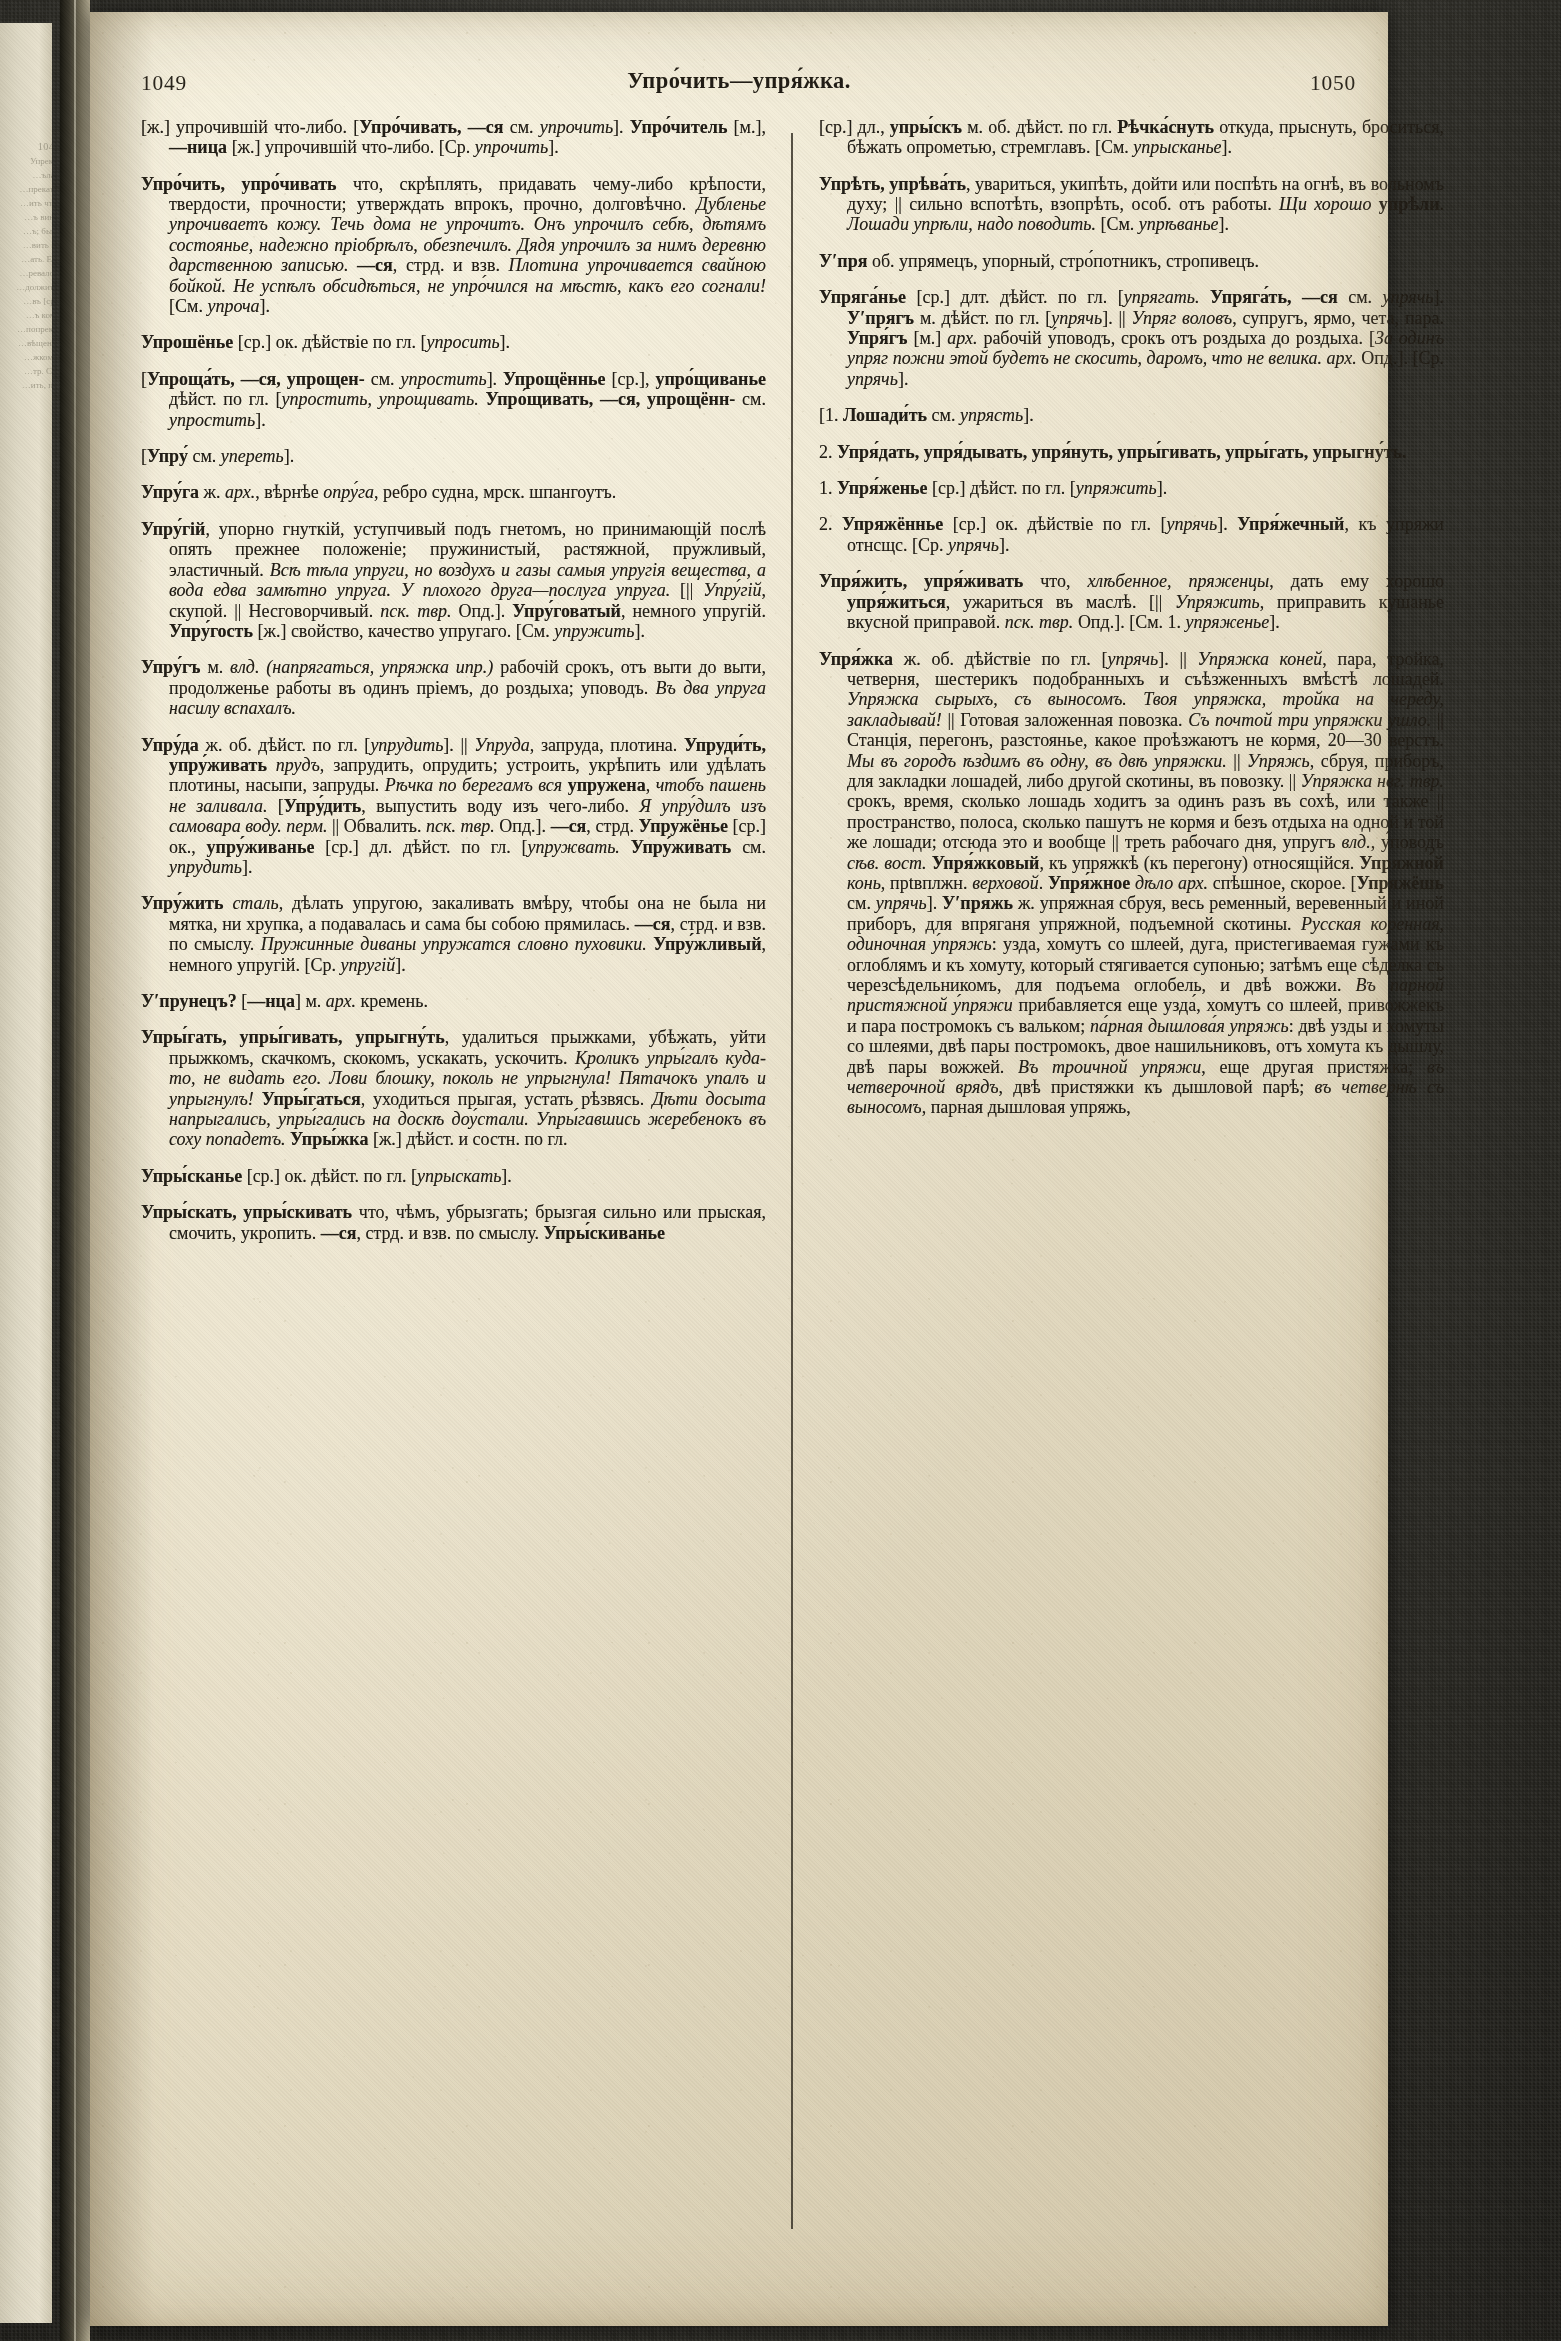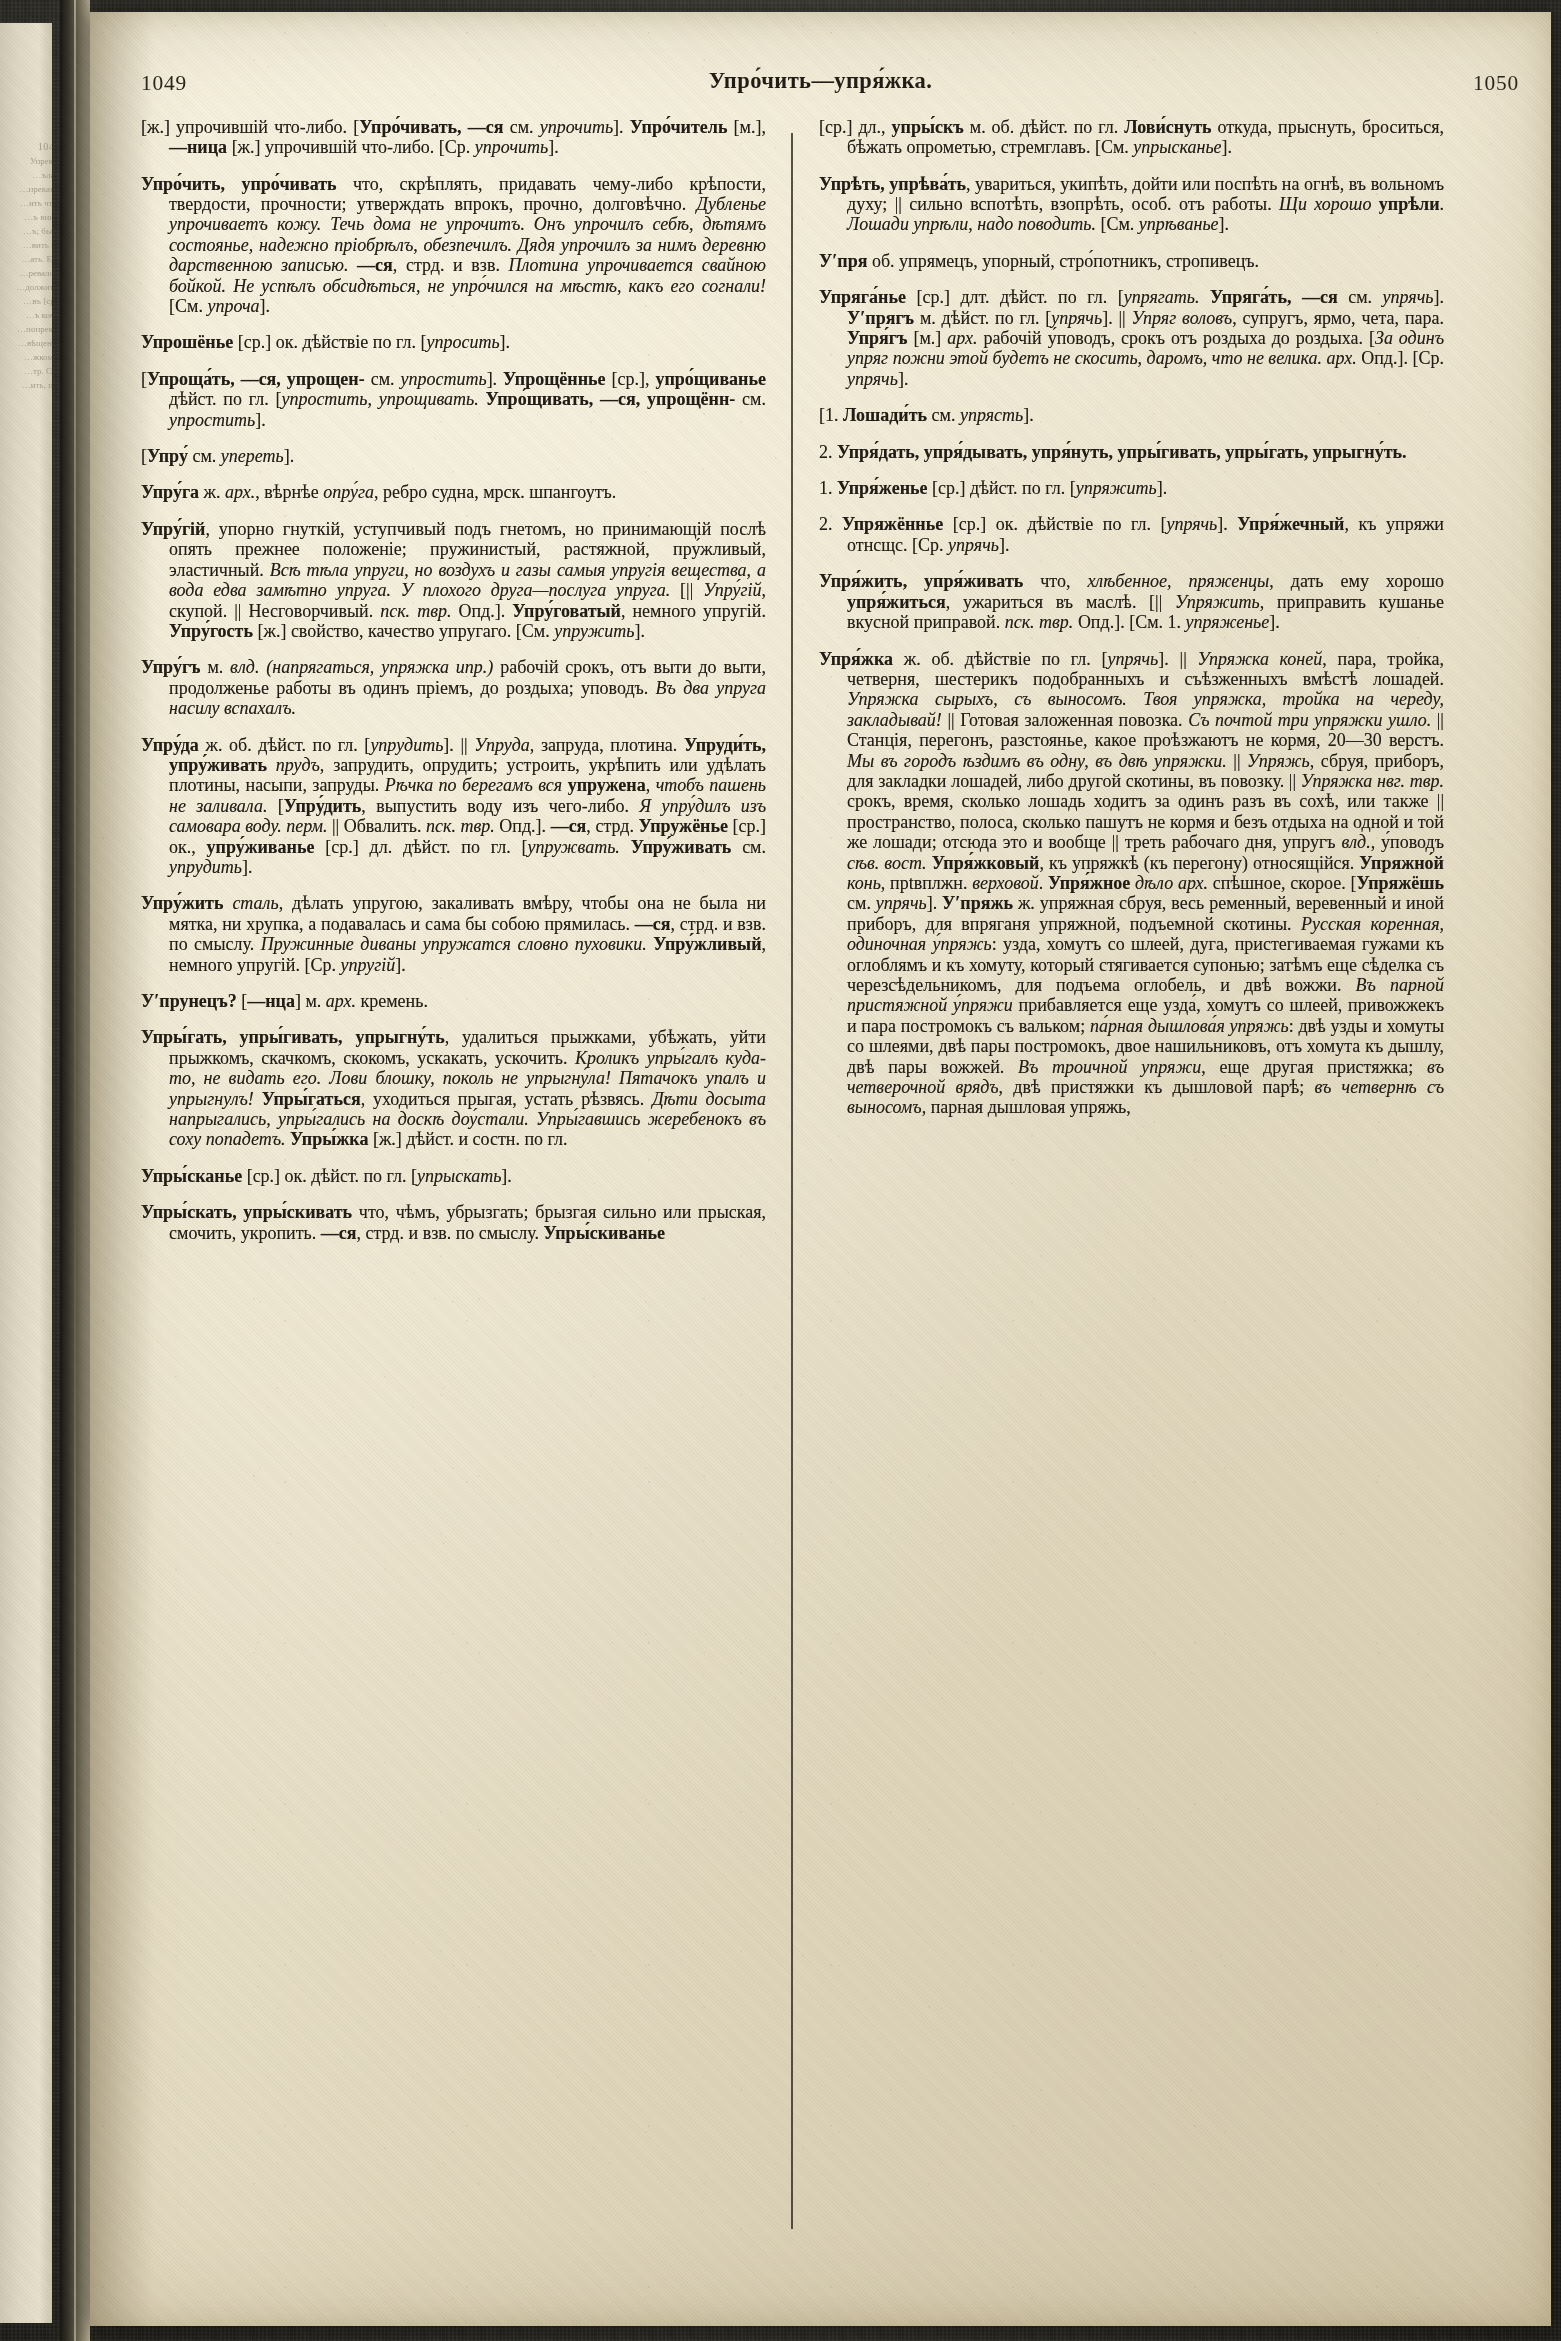--- a/index.html
+++ b/index.html
@@ -41,21 +41,21 @@
     position:absolute;left:60px;top:0;width:30px;height:2342px;
     background:linear-gradient(90deg,#17160f 0%,#3a372c 30%,#6d6753 62%,#b6ae94 100%);
   }
   #gutter .seam{
     position:absolute;left:14px;top:0;width:1.6px;height:100%;
     background:linear-gradient(180deg,rgba(230,225,205,.55),rgba(120,112,90,.25),rgba(230,225,205,.5));
   }
 
   
   #sheet{
-    position:absolute;left:90px;top:11.8px;width:1461px;height:2314px;
+    position:absolute;left:90px;top:11.8px;width:1298px;height:2314px;
     background:
       radial-gradient(ellipse at 22% 12%,rgba(255,252,238,.55) 0%,rgba(0,0,0,0) 58%),
       radial-gradient(ellipse at 88% 92%,rgba(196,182,150,.40) 0%,rgba(0,0,0,0) 62%),
       linear-gradient(170deg,#efe8d2 0%,#ece4cd 40%,#e6ddc4 78%,#ded4b9 100%);
     box-shadow:0 0 21.4px rgba(0,0,0,.55);
     font-family:Liberation Serif, serif;
   }
   
   #sheet::before{
     content:"";position:absolute;inset:0;pointer-events:none;opacity:.5;
@@ -181,21 +181,21 @@
           <p class="entry"><b>Упру́гъ</b> м. <i>влд. (напрягаться, упряжка ипр.)</i> рабочій срокъ, отъ выти до выти, продолженье работы въ одинъ пріемъ, до роздыха; уповодъ. <i>Въ два упруга насилу вспахалъ.</i></p>
           <p class="entry"><b>Упру́да</b> ж. об. дѣйст. по гл. [<i>упрудить</i>]. || <i>Упруда</i>, запруда, плотина. <b>Упруди́ть, упру́живать</b> <i>прудъ</i>, запрудить, опрудить; устроить, укрѣпить или удѣлать плотины, насыпи, запруды. <i>Рѣчка по берегамъ вся</i> <b>упружена</b>, <i>чтобъ пашень не заливала.</i> [<b>Упру́дить</b>, выпустить воду изъ чего-либо. <i>Я упру́дилъ изъ самовара воду. перм.</i> || Обвалить. <i>пск. твр.</i> Опд.]. <b>—ся</b>, стрд. <b>Упружёнье</b> [ср.] ок., <b>упру́живанье</b> [ср.] дл. дѣйст. по гл. [<i>упружвать.</i> <b>Упру́живать</b> см. <i>упрудить</i>].</p>
           <p class="entry"><b>Упру́жить</b> <i>сталь</i>, дѣлать упругою, закаливать вмѣру, чтобы она не была ни мятка, ни хрупка, а подавалась и сама бы собою прямилась. <b>—ся</b>, стрд. и взв. по смыслу. <i>Пружинные диваны упружатся словно пуховики.</i> <b>Упру́жливый</b>, немного упругій. [Ср. <i>упругій</i>].</p>
           <p class="entry"><b>У′прунецъ?</b> [<b>—нца</b>] м. <i>арх.</i> кремень.</p>
           <p class="entry"><b>Упры́гать, упры́гивать, упрыгну́ть</b>, удалиться прыжками, убѣжать, уйти прыжкомъ, скачкомъ, скокомъ, ускакать, ускочить. <i>Кроликъ упры́галъ куда-то, не видать его. Лови блошку, поколь не упрыгну́ла! Пятачокъ упалъ и упрыгнулъ!</i> <b>Упры́гаться</b>, уходиться прыгая, устать рѣзвясь. <i>Дѣти досыта напрыгались, упры́гались на доскѣ доу́стали. Упры́гавшись жеребенокъ въ соху попадетъ.</i> <b>Упры́жка</b> [ж.] дѣйст. и состн. по гл.</p>
           <p class="entry"><b>Упры́сканье</b> [ср.] ок. дѣйст. по гл. [<i>упрыскать</i>].</p>
           <p class="entry"><b>Упры́скать, упры́скивать</b> что, чѣмъ, убрызгать; брызгая сильно или прыская, смочить, укропить. <b>—ся</b>, стрд. и взв. по смыслу. <b>Упры́скиванье</b></p>
         </div>
       <div id="col-rule"></div>
       <div class="col" id="col-right">
-          <p class="entry">[ср.] дл., <b>упры́скъ</b> м. об. дѣйст. по гл. <b>Лови́снуть</b> откуда, прыснуть, броситься, бѣжать опрометью, стремглавъ. [См. <i>упрысканье</i>].</p>
+          <p class="entry">[ср.] дл., <b>упры́скъ</b> м. об. дѣйст. по гл. <b>Рѣчка́снуть</b> откуда, прыснуть, броситься, бѣжать опрометью, стремглавъ. [См. <i>упрысканье</i>].</p>
           <p class="entry"><b>Упрѣть, упрѣва́ть</b>, увариться, укипѣть, дойти или поспѣть на огнѣ, въ вольномъ духу; || сильно вспотѣть, взопрѣть, особ. отъ работы. <i>Щи хорошо</i> <b>упрѣли</b>. <i>Лошади упрѣли, надо поводить.</i> [См. <i>упрѣванье</i>].</p>
           <p class="entry"><b>У′пря</b> об. упрямецъ, упорный, стро́потникъ, стропивецъ.</p>
           <p class="entry"><b>Упряга́нье</b> [ср.] длт. дѣйст. по гл. [<i>упрягать.</i> <b>Упряга́ть, —ся</b> см. <i>упрячь</i>]. <b>У′прягъ</b> м. дѣйст. по гл. [<i>упрячь</i>]. || <i>Упряг воловъ</i>, супругъ, ярмо, чета, пара. <b>Упря́гъ</b> [м.] <i>арх.</i> рабочій у́поводъ, срокъ отъ роздыха до роздыха. [<i>За одинъ упряг пожни этой будетъ не скосить, даромъ, что не велика. арх.</i> Опд.]. [Ср. <i>упрячь</i>].</p>
           <p class="entry">[1. <b>Лошади́ть</b> см. <i>упрясть</i>].</p>
           <p class="entry">2. <b>Упря́дать, упря́дывать, упря́нуть, упры́гивать, упры́гать, упрыгну́ть.</b></p>
           <p class="entry">1. <b>Упря́женье</b> [ср.] дѣйст. по гл. [<i>упряжить</i>].</p>
           <p class="entry">2. <b>Упряжённье</b> [ср.] ок. дѣйствіе по гл. [<i>упрячь</i>]. <b>Упря́жечный</b>, къ упряжи отнсщс. [Ср. <i>упрячь</i>].</p>
           <p class="entry"><b>Упря́жить, упря́живать</b> что, <i>хлѣбенное, пряженцы</i>, дать ему хорошо <b>упря́житься</b>, ужариться въ маслѣ. [|| <i>Упряжить</i>, приправить кушанье вкусной приправой. <i>пск. твр.</i> Опд.]. [См. 1. <i>упряженье</i>].</p>
           <p class="entry"><b>Упря́жка</b> ж. об. дѣйствіе по гл. [<i>упрячь</i>]. || <i>Упряжка коней</i>, пара, тройка, четверня, шестерикъ подобранныхъ и съѣзженныхъ вмѣстѣ лошадей. <i>Упряжка сырыхъ, съ выносомъ. Твоя упряжка, тройка на череду, закладывай!</i> || Готовая заложенная повозка. <i>Съ почтой три упряжки ушло.</i> || Станція, перегонъ, разстоянье, какое проѣзжаютъ не кормя, 20—30 верстъ. <i>Мы въ городъ ѣздимъ въ одну, въ двѣ упряжки.</i> || <i>Упряжь</i>, сбруя, приборъ, для закладки лошадей, либо другой скотины, въ повозку. || <i>Упряжка нвг. твр.</i> срокъ, время, сколько лошадь ходитъ за одинъ разъ въ сохѣ, или также || пространство, полоса, сколько пашутъ не кормя и безъ отдыха на одной и той же лошади; отсюда это и вообще || треть рабочаго дня, упругъ <i>влд.</i>, у́поводъ <i>сѣв. вост.</i> <b>Упря́жковый</b>, къ упряжкѣ (къ перегону) относящійся. <b>Упряжно́й</b> <i>конь</i>, прtвплжн. <i>верховой</i>. <b>Упря́жное</b> <i>дѣло арх.</i> спѣшное, скорое. [<b>Упряжёшь</b> см. <i>упрячь</i>]. <b>У′пряжь</b> ж. упряжная сбруя, весь ременный, веревенный и иной приборъ, для впряганя упряжной, подъемной скотины. <i>Русская коренная, одиночная у́пряжь</i>: узда, хомутъ со шлеей, дуга, пристегиваемая гужами къ оглоблямъ и къ хомуту, который стягивается супонью; затѣмъ еще сѣделка съ черезсѣдельникомъ, для подъема оглобель, и двѣ вожжи. <i>Въ парной пристяжной у́пряжи</i> прибавляется еще узда́, хомутъ со шлеей, привожжекъ и пара постромокъ съ вальком; <i>па́рная дышлова́я упряжь</i>: двѣ узды и хомуты со шлеями, двѣ пары постромокъ, двое нашильниковъ, отъ хомута къ дышлу, двѣ пары вожжей. <i>Въ троичной упряжи</i>, еще другая пристяжка; <i>въ четверочной врядъ</i>, двѣ пристяжки къ дышловой парѣ; <i>въ четвернѣ съ выносомъ</i>, парная дышловая упряжь,</p>
         </div>

